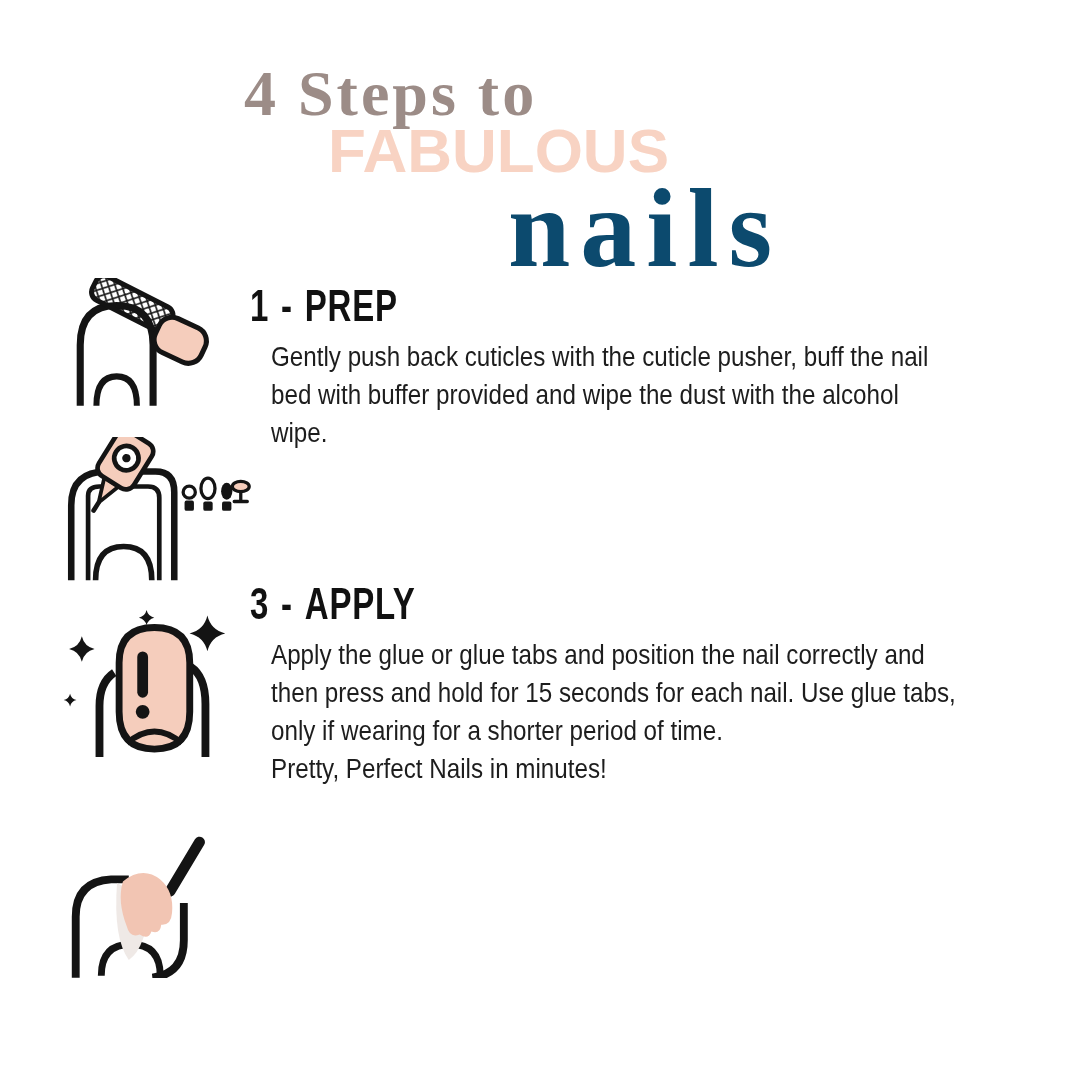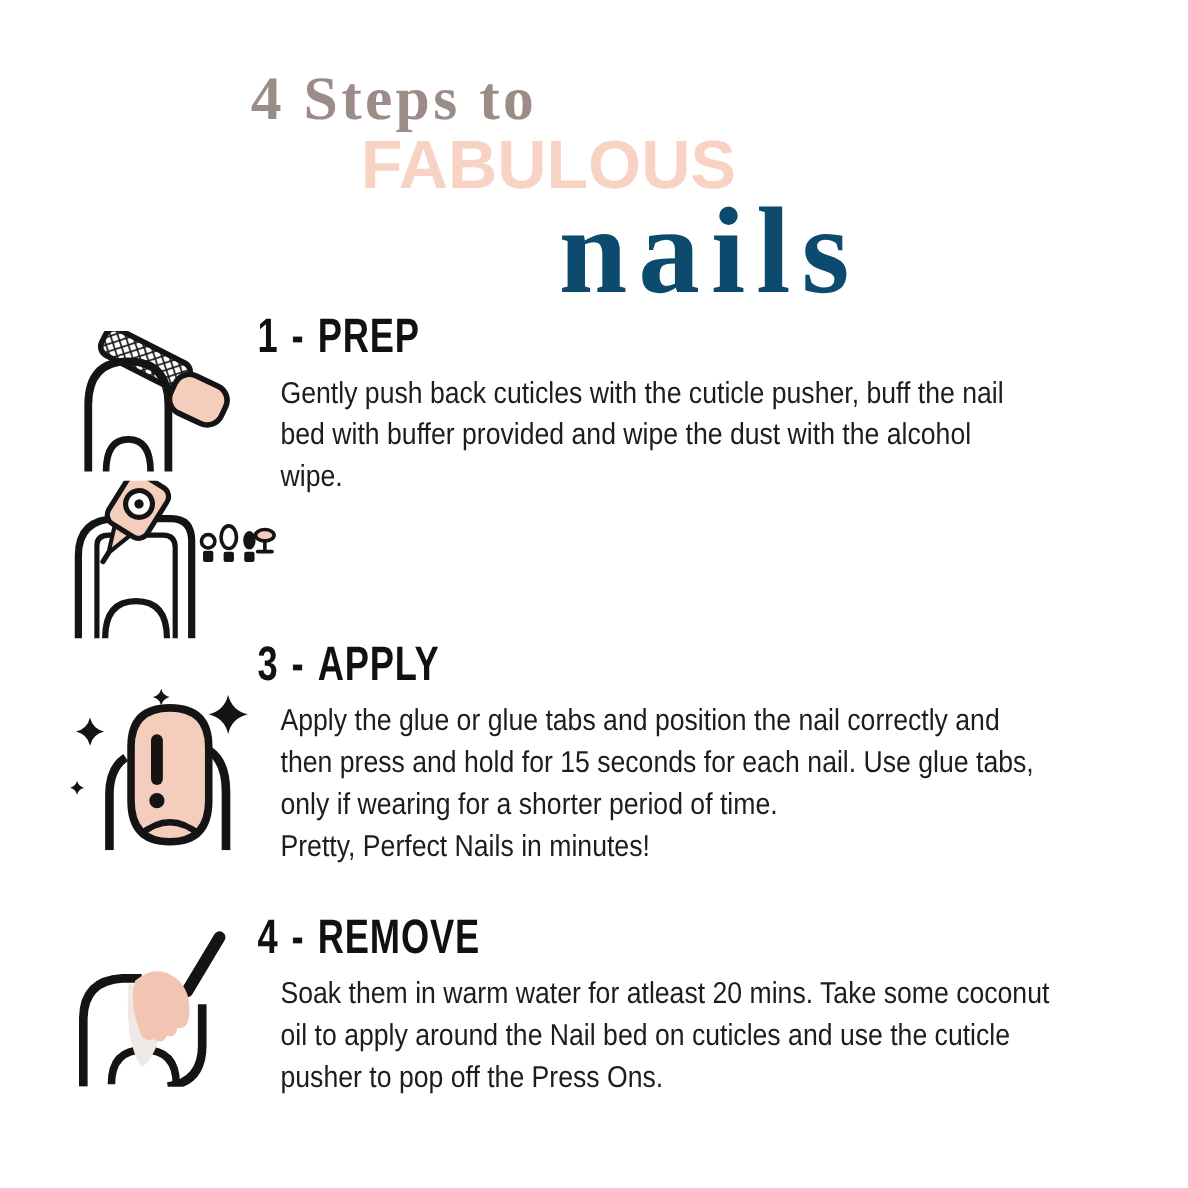--- a/index.html
+++ b/index.html
@@ -11,24 +11,24 @@
     position: relative;
   }
   #page {
     position: relative;
     width: 1080px; height: 1080px;
     background: #ffffff;
   }
   
   .title-prefix {
     position: absolute;
-    left: 228px; top: 62px;
+    left: 244px; top: 62px;
     font-family: "Liberation Serif", serif;
     font-weight: 700;
-    font-size: 56px;
+    font-size: 64px;
     line-height: 1;
     letter-spacing: 3px;
     color: #9c8c87;
     z-index: 3;
   }
   .title-emphasis {
     position: absolute;
     left: 328px; top: 120px;
     font-family: "Liberation Sans", sans-serif;
     font-weight: 700;
@@ -47,21 +47,22 @@
     line-height: 1;
     letter-spacing: 10px;
     color: #0c4a6e;
     z-index: 2;
   }
   
   .step {
     position: absolute;
     left: 60px;
     display: flex;
-    align-items: center;
+    align-items: flex-start;
+    gap: 16px;
   }
   #step-1 { top: 278px; }
   #step-2 { top: 462px; }
   #step-3 { top: 576px; }
   #step-4 { top: 824px; }
   .icon-box {
     width: 186px;
     flex: none;
   }
   #step-1 .icon-box { margin-top: 0px; }
@@ -192,21 +193,15 @@
     <div class="icon-box">
       <svg width="172" height="148" viewBox="0 0 175 150">
         <path d="M16 150 V88 Q16 52 52 50 L70 50" fill="none" stroke="#141414" stroke-width="8"></path>
         <path d="M126 74 V112 Q126 146 94 150" fill="none" stroke="#141414" stroke-width="8"></path>
         <path d="M42 148 Q42 116 72 116 Q102 116 102 148" fill="none" stroke="#141414" stroke-width="7"></path>
         <path d="M58 54 Q54 110 70 132 Q88 120 92 70 Z" fill="#efe9e6"></path>
         <path d="M112 62 L142 12" stroke="#141414" stroke-width="11" stroke-linecap="round" fill="none"></path>
         <path d="M64 52 Q84 36 102 50 Q116 62 114 84 Q113 97 103 96 Q102 106 93 103 Q90 112 81 106 Q71 110 68 98 Q58 72 64 52 Z" fill="#f2c5b3"></path>
       </svg>
     </div>
-    <div class="step-text">
-      <div class="step-heading"><span>4</span><span class="sep">-</span><span>REMOVE</span></div>
-      <p class="step-desc">Soak them in warm water for atleast 20 mins. Take some coconut
-oil to apply around the Nail bed on cuticles and use the cuticle
-pusher to pop off the Press Ons.</p>
-    </div>
   </div>
 
 </div>
 
 </body></html>

